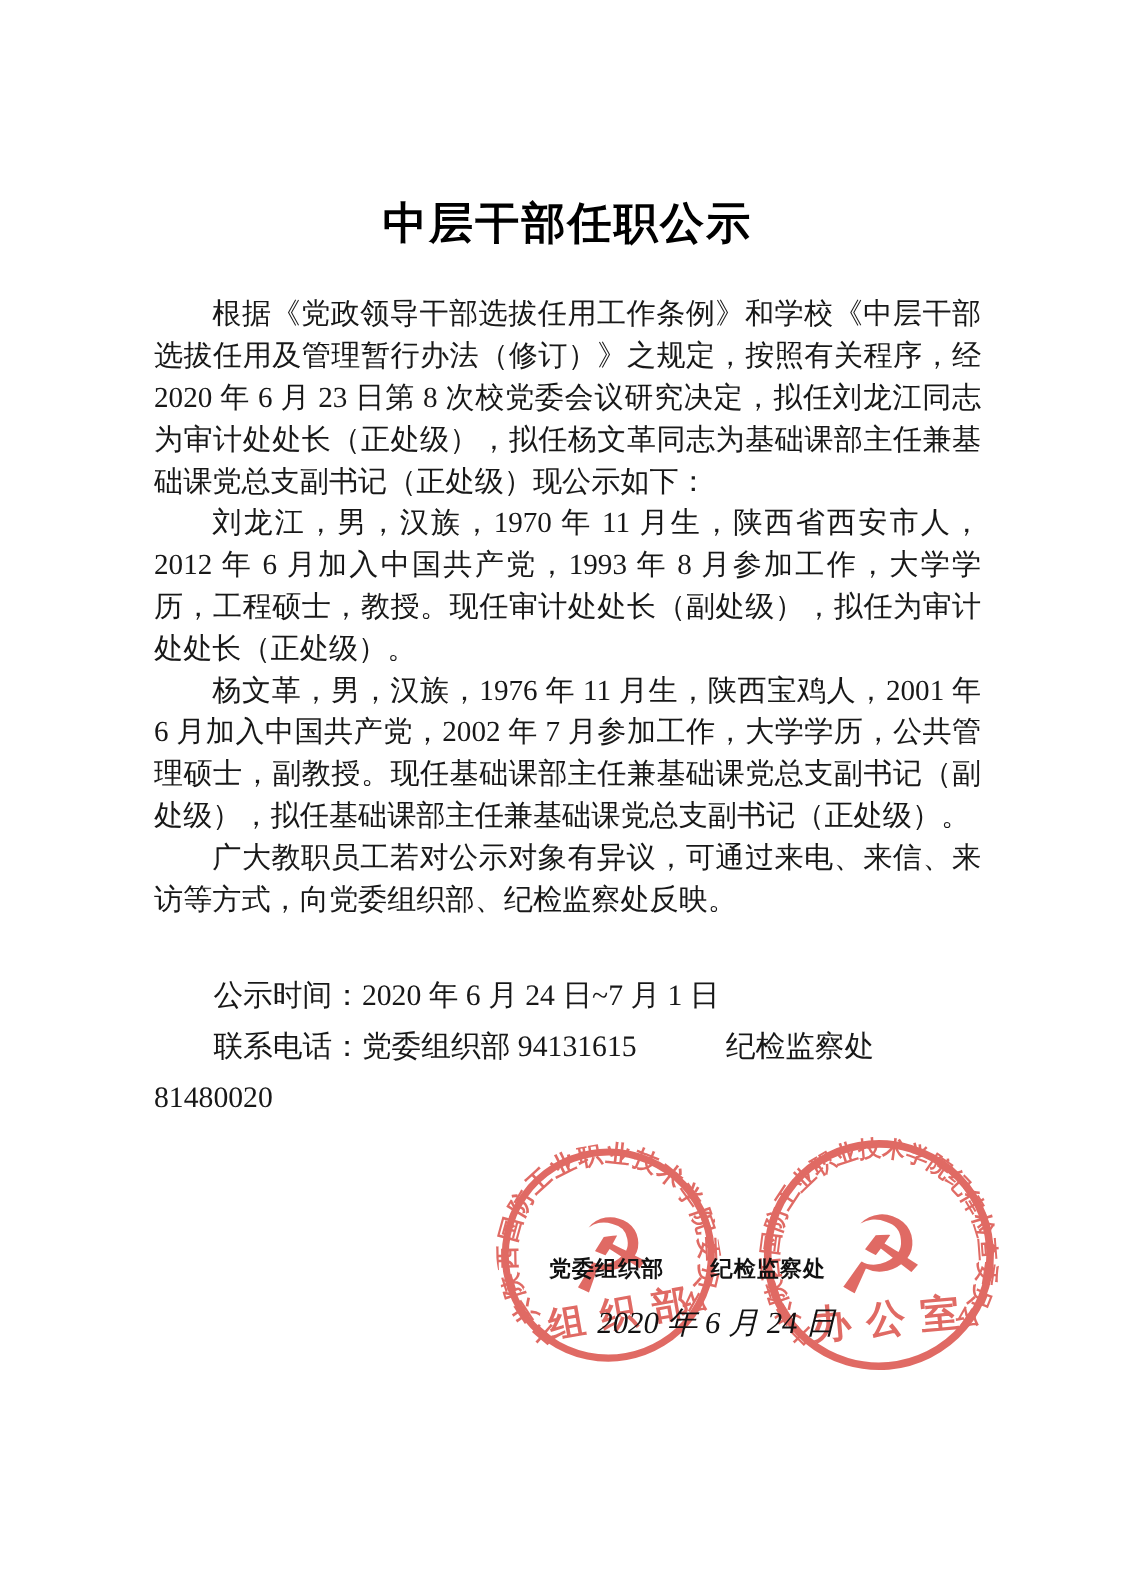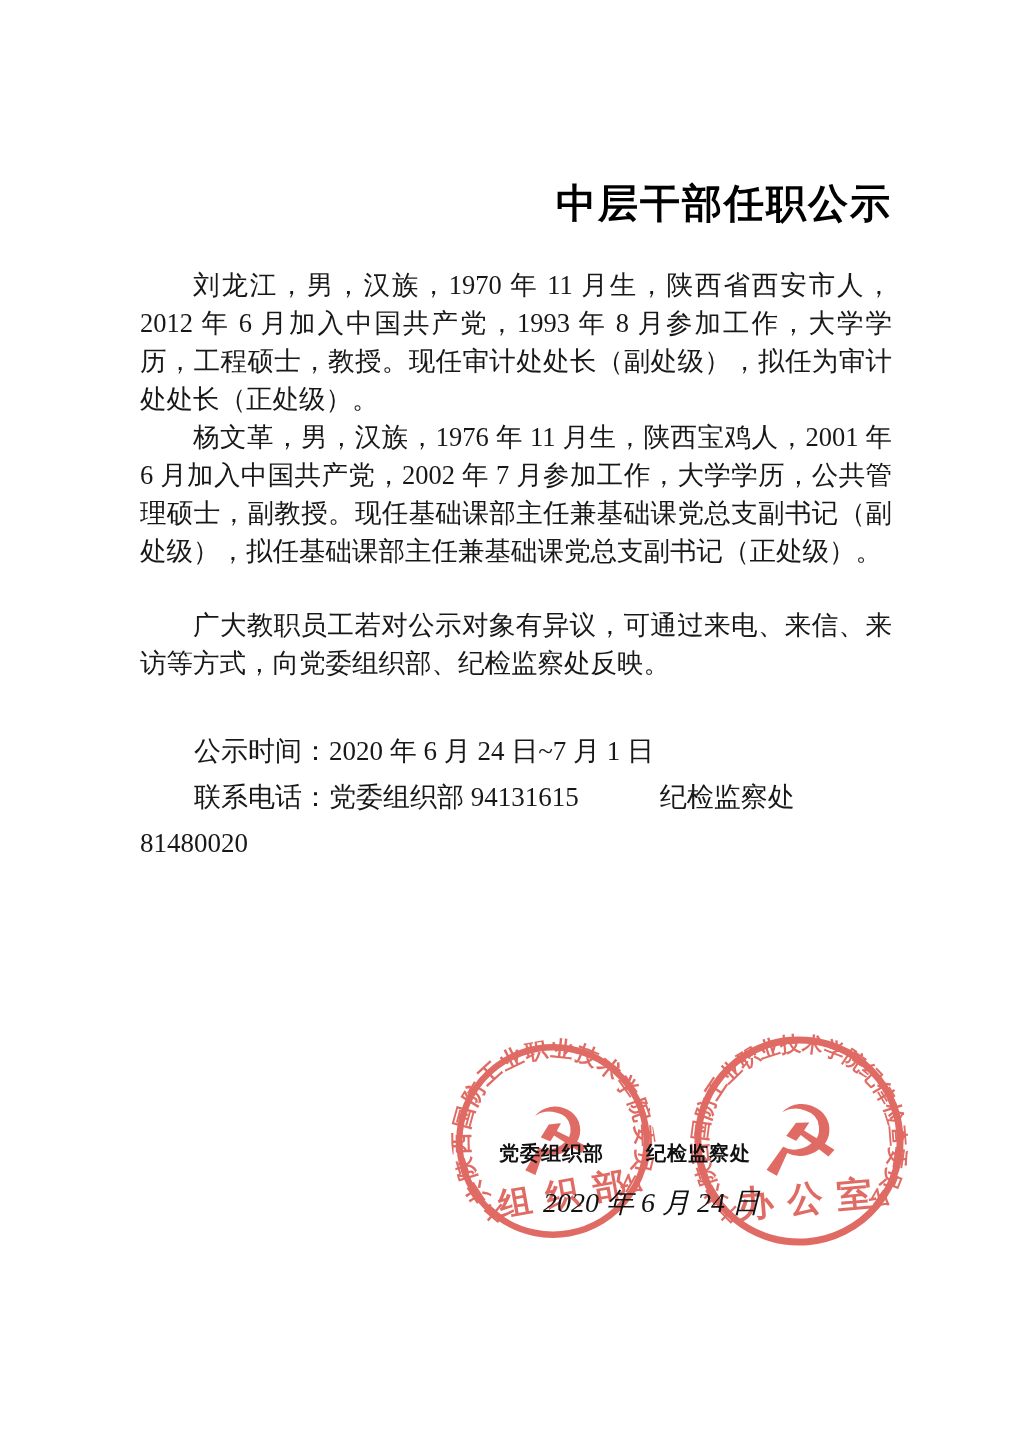--- a/index.html
+++ b/index.html
@@ -17,37 +17,37 @@
     color:var(--ink);
     font-family:"Liberation Serif","DejaVu Serif",serif;
   }
   .content{
     position:absolute;
     left:140px;top:0;
     width:752px;
   }
   .title{
     margin-top:176px;
-    text-align:right;
+    text-align:center;
     font-family:"Liberation Sans","DejaVu Sans",sans-serif;
     font-weight:700;
     font-size:40px;
     line-height:54px;
     letter-spacing:2px;
     color:#000;
   }
   .body-block{margin-top:36px;}
   .body-block p{
     font-size:26.5px;
     line-height:38px;
     text-align:justify;
     text-indent:2em;
     color:var(--ink);
   }
-  p.gap-before{margin-top:36px;}
+  p.gap-before{}
   .contact-block{margin-top:46px;}
   .contact-row{
     font-size:27px;
     line-height:46px;
     text-indent:2em;
     white-space:pre-wrap;
     color:var(--ink);
   }
   .sig-line{
     position:absolute;
@@ -97,20 +97,21 @@
 </style>
 </head>
 <body>
 
 <div class="page">
 
   <div class="content">
     <h1 class="title">中层干部任职公示</h1>
 
     <div class="body-block">
+      <p>根据《党政领导干部选拔任用工作条例》和学校《中层干部选拔任用及管理暂行办法（修订）》之规定，按照有关程序，经 2020 年 6 月 23 日第 8 次校党委会议研究决定，拟任刘龙江同志为审计处处长（正处级），拟任杨文革同志为基础课部主任兼基础课党总支副书记（正处级）现公示如下：</p>
       <p>刘龙江，男，汉族，1970 年 11 月生，陕西省西安市人，2012 年 6 月加入中国共产党，1993 年 8 月参加工作，大学学历，工程硕士，教授。现任审计处处长（副处级），拟任为审计处处长（正处级）。</p>
       <p>杨文革，男，汉族，1976 年 11 月生，陕西宝鸡人，2001 年 6 月加入中国共产党，2002 年 7 月参加工作，大学学历，公共管理硕士，副教授。现任基础课部主任兼基础课党总支副书记（副处级），拟任基础课部主任兼基础课党总支副书记（正处级）。</p>
       <p class="gap-before">广大教职员工若对公示对象有异议，可通过来电、来信、来访等方式，向党委组织部、纪检监察处反映。</p>
     </div>
 
     <div class="contact-block">
       <div class="contact-row">公示时间：2020 年 6 月 24 日~7 月 1 日</div>
       <div class="contact-row">联系电话：党委组织部 94131615　　　纪检监察处 81480020</div>
     </div>
   </div>

